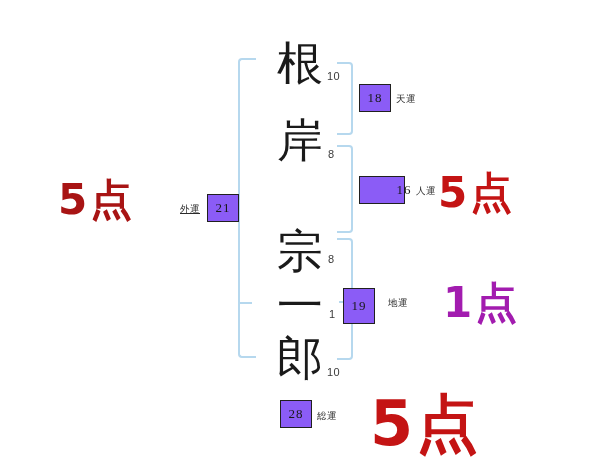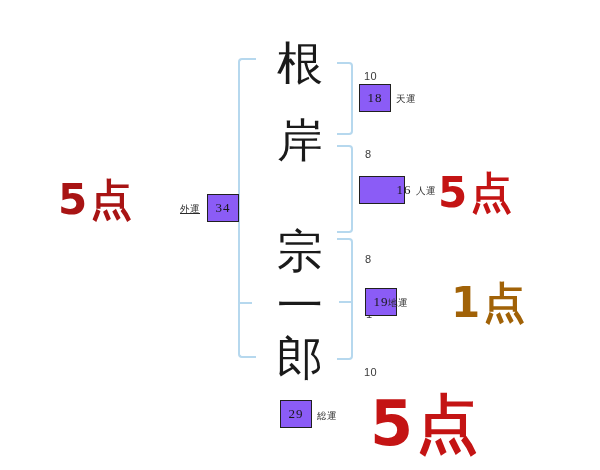--- a/index.html
+++ b/index.html
@@ -29,21 +29,20 @@
     text-align: center;
     width: 56px;
     letter-spacing: 0;
   }
   .stroke-num {
     position: absolute;
     font-family: "Liberation Sans", sans-serif;
     font-size: 11px;
     color: #3a3a3a;
     letter-spacing: 0.5px;
-    margin-left: 37px;
   }
 
   
   .brk {
     position: absolute;
     box-sizing: border-box;
     border-color: #b6d8ee;
     border-style: solid;
   }
   
@@ -89,34 +88,34 @@
   
   .score {
     position: absolute;
     font-family: "DejaVu Sans", sans-serif;
     font-weight: bold;
     white-space: nowrap;
     letter-spacing: 3px;
   }
   .score-dark-red { color: #a81414; }
   .score-red      { color: #c41414; }
-  .score-blue     { color: #a16207; margin-left: 8px; }
+  .score-blue     { color: #a21caf; }
   .score-md  { font-size: 42px; }
   .score-lg  { font-size: 62px; }
 </style>
 </head>
 <body>
 
 <div id="stage">
 
   <div class="brk brk-left" style="left:238px; top:58px; width:18px; height:300px;"></div>
   <div class="tick" style="left:238px; top:302px; width:14px;"></div>
 
   <div class="unlabel" style="left:180px; top:203px;text-decoration:underline;">外運</div>
-  <div class="numbox" style="left:207px; top:194px; width:32px; height:28px;">34</div>
+  <div class="numbox" style="left:207px; top:194px; width:32px; height:28px;">21</div>
 
   <div class="name-char" style="left:272px; top:40px;">根</div>
   <div class="stroke-num" style="left:327px; top:70px;">10</div>
 
   <div class="name-char" style="left:272px; top:117px;">岸</div>
   <div class="stroke-num" style="left:328px; top:148px;">8</div>
 
   <div class="name-char" style="left:272px; top:228px;">宗</div>
   <div class="stroke-num" style="left:328px; top:253px;">8</div>
 
@@ -130,23 +129,23 @@
   <div class="numbox" style="left:359px; top:84px; width:32px; height:28px;">18</div>
   <div class="unlabel" style="left:396px; top:93px;">天運</div>
 
   <div class="brk brk-right" style="left:337px; top:145px; width:16px; height:88px;"></div>
   <div class="numbox" style="left:359px; top:176px; width:32px; height:28px;padding-left:44px;">16</div>
   <div class="unlabel" style="left:396px; top:185px;margin-left:20px;">人運</div>
   <div class="score score-md score-red" style="left:438px; top:165px;">5点</div>
 
   <div class="brk brk-right" style="left:337px; top:238px; width:16px; height:122px;"></div>
   <div class="tick" style="left:339px; top:301px; width:14px;"></div>
-  <div class="numbox" style="left:365px; top:288px; width:32px; height:28px;">19</div>
+  <div class="numbox" style="left:343px; top:288px; width:32px; height:36px;">19</div>
   <div class="unlabel" style="left:388px; top:297px;">地運</div>
   <div class="score score-md score-blue" style="left:443px; top:275px;">1点</div>
 
   <div class="score score-md score-dark-red" style="left:58px; top:172px;">5点</div>
 
-  <div class="numbox" style="left:280px; top:400px; width:32px; height:28px;">29</div>
+  <div class="numbox" style="left:280px; top:400px; width:32px; height:28px;">28</div>
   <div class="unlabel" style="left:317px; top:410px;">総運</div>
   <div class="score score-lg score-red" style="left:370px; top:382px;">5点</div>
 
 </div>
 
 </body></html>

